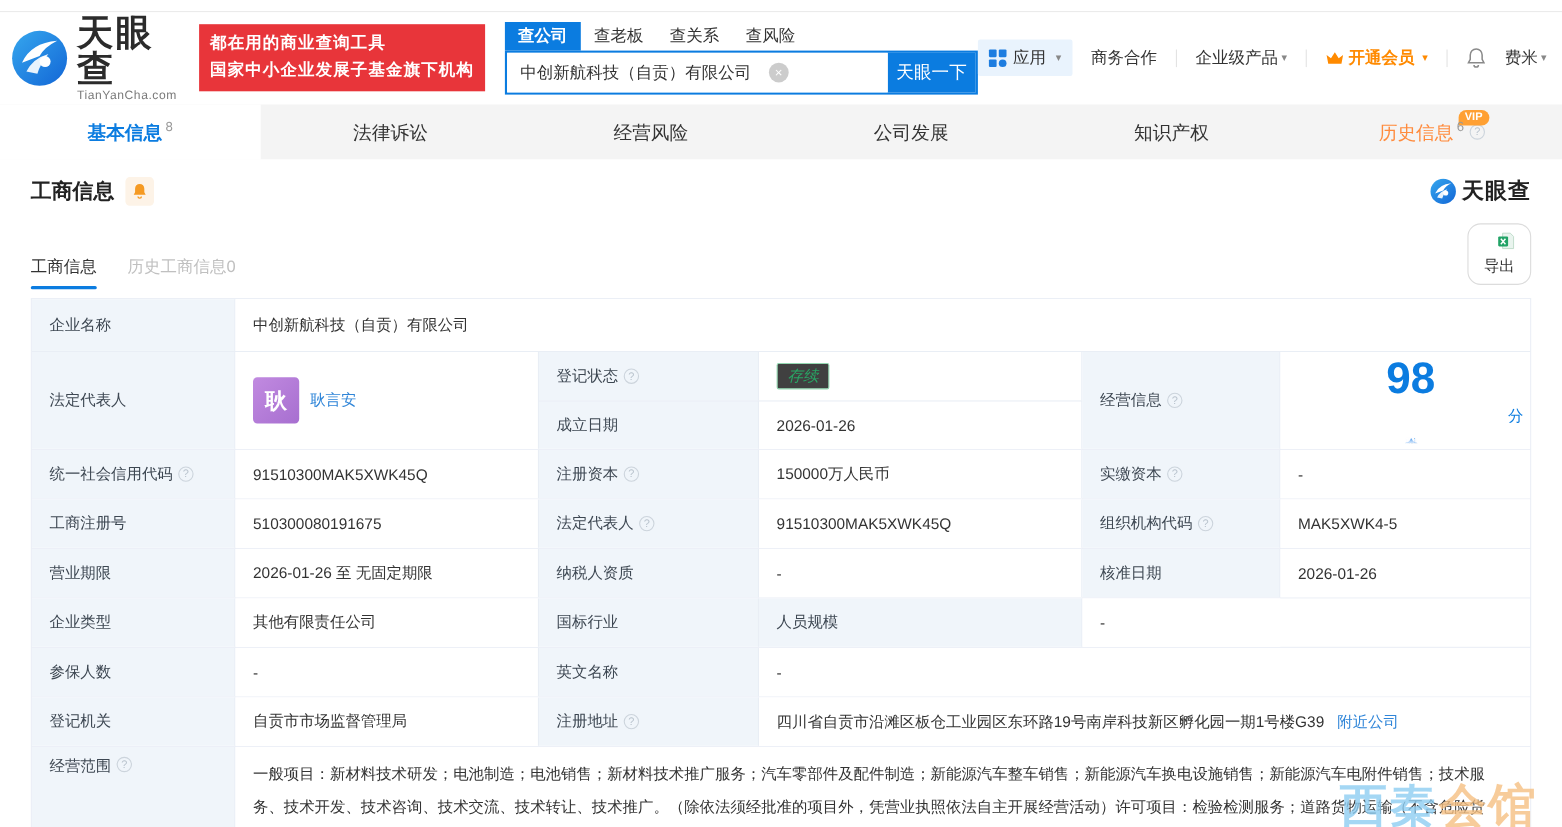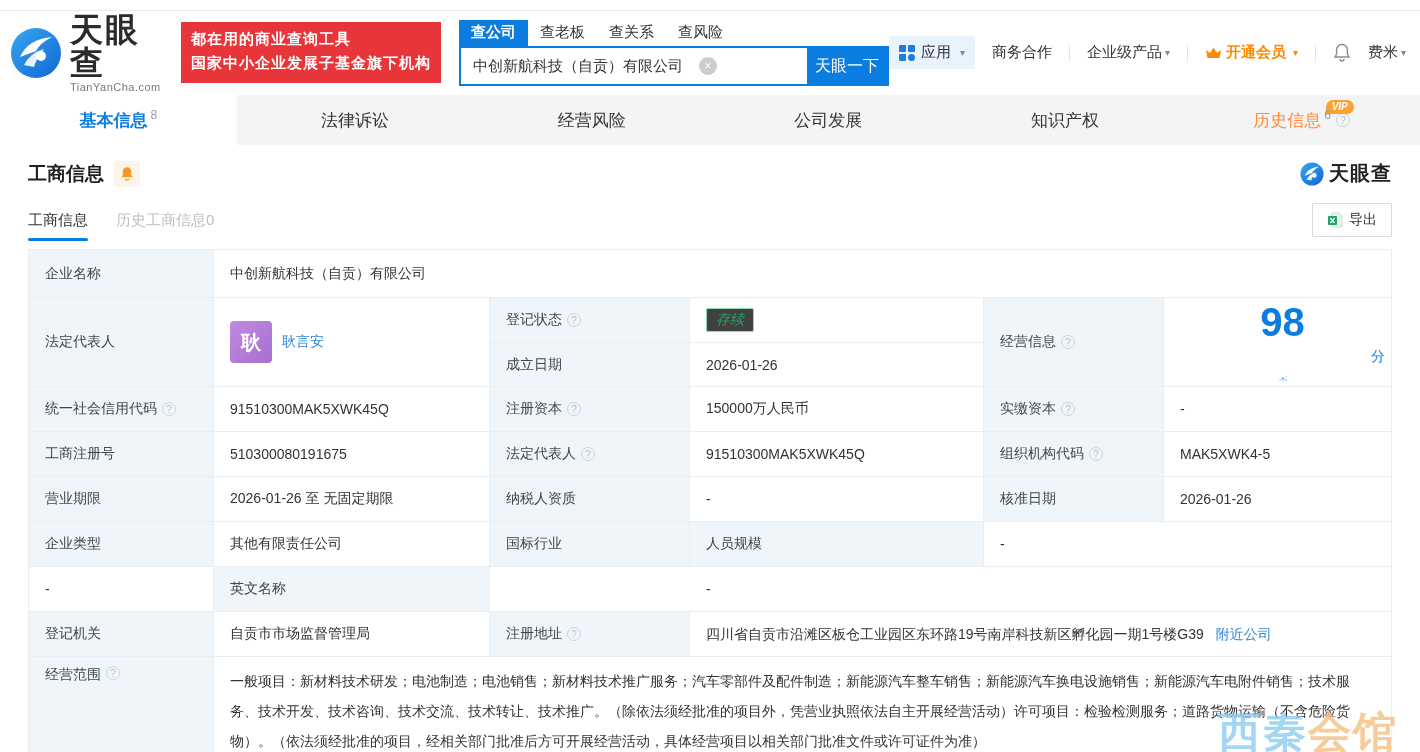--- a/index.html
+++ b/index.html
@@ -40,40 +40,40 @@
   .divline{width:1px;height:16px;background:#e3e3e3;}
   .bellbtn{cursor:pointer;display:flex;align-items:center;}
 
   
   .mtabs{height:50px;display:flex;background:#f4f4f4;}
   .mtab{flex:1;display:flex;align-items:center;justify-content:center;font-size:17px;color:#333;cursor:pointer;position:relative;}
   .mtab.active{background:#fff;color:#0b7ce0;font-weight:bold;}
   .mcount{font-size:12px;color:#999;margin-left:3px;position:relative;top:-5px;font-weight:normal;}
   .mtab.hist{color:#ff8b3d;}
   .vipbadge{position:absolute;top:5px;margin-left:76px;background:#ffa033;color:#fff;font-size:10px;
-    font-weight:bold;font-style:italic;padding:1px 6px 2px;border-radius:7px 7px 7px 1px;}
+    font-weight:bold;padding:1px 6px 2px;border-radius:7px 7px 7px 1px;}
   .helpc{display:inline-block;width:14px;height:14px;border:1px solid #ccd4dc;border-radius:50%;color:#b9c3cd;
     font-size:10px;line-height:13px;text-align:center;margin-left:5px;flex:0 0 auto;cursor:pointer;}
 
   
   .content{background:#fff;padding:12px 28px 0;}
   .sec-head{display:flex;align-items:center;justify-content:space-between;margin-top:3px;}
   .sec-title{display:flex;align-items:center;gap:10px;}
   .sec-title h2{font-size:19px;color:#222;}
   .bellbox{width:26px;height:26px;background:#fdf3e7;border-radius:4px;display:flex;align-items:center;justify-content:center;cursor:pointer;}
   .minilogo{display:flex;align-items:center;gap:5px;}
   .minilogo span{font-size:20px;font-weight:bold;color:#222;letter-spacing:1px;}
 
   .subrow{display:flex;align-items:flex-end;justify-content:space-between;margin-top:16px;}
   .subtabs{display:flex;gap:28px;font-size:15px;}
   .subtab{padding-bottom:11px;color:#c0c0c0;cursor:pointer;position:relative;}
   .subtab.active{color:#333;}
   .subtab.active::after{content:"";position:absolute;left:0;right:0;bottom:0;height:3px;background:#0b7ce0;border-radius:2px;}
-  .export{display:flex;align-items:center;gap:6px;border:1px solid #dcdcdc;border-radius:2px;background:#fff;
-    padding:7px 14px;font-size:14px;color:#333;cursor:pointer;margin-bottom:4px;}
+  .export{display:flex;align-items:flex-end;gap:6px;border:1px solid #dcdcdc;border-radius:12px;background:#fff;
+    padding:7px 14px;font-size:14px;color:#333;cursor:pointer;margin-bottom:4px;flex-direction:column;}
 
   
   .tbl{border:1px solid #e9eef5;margin-top:8px;}
   .r{display:grid;grid-template-columns:185px 276px 200px 294px 180px 1fr;border-bottom:1px solid #e9eef5;}
   .r:last-child{border-bottom:none;}
   .c{padding:4px 16px;display:flex;align-items:center;font-size:14px;color:#333;border-right:1px solid #e9eef5;min-height:44px;background:#fff;}
   .c.last{border-right:none;}
   .lbl{background:#f0f5fa;color:#3d4752;}
   .r1 .c{min-height:47px;}
   .comp{grid-template-rows:44px 44px;}
@@ -361,20 +361,21 @@
 
     <div class="r">
       <div class="c lbl">企业类型</div>
       <div class="c">其他有限责任公司</div>
       <div class="c lbl">国标行业</div>
       <div class="c lbl">人员规模</div>
       <div class="c last">-</div>
     </div>
 
     <div class="r">
+      <div class="c lbl">参保人数</div>
       <div class="c">-</div>
       <div class="c lbl">英文名称</div>
       <div class="c last span3">-</div>
     </div>
 
     <div class="r">
       <div class="c lbl">登记机关</div>
       <div class="c">自贡市市场监督管理局</div>
       <div class="c lbl">
         <span>注册地址</span>

